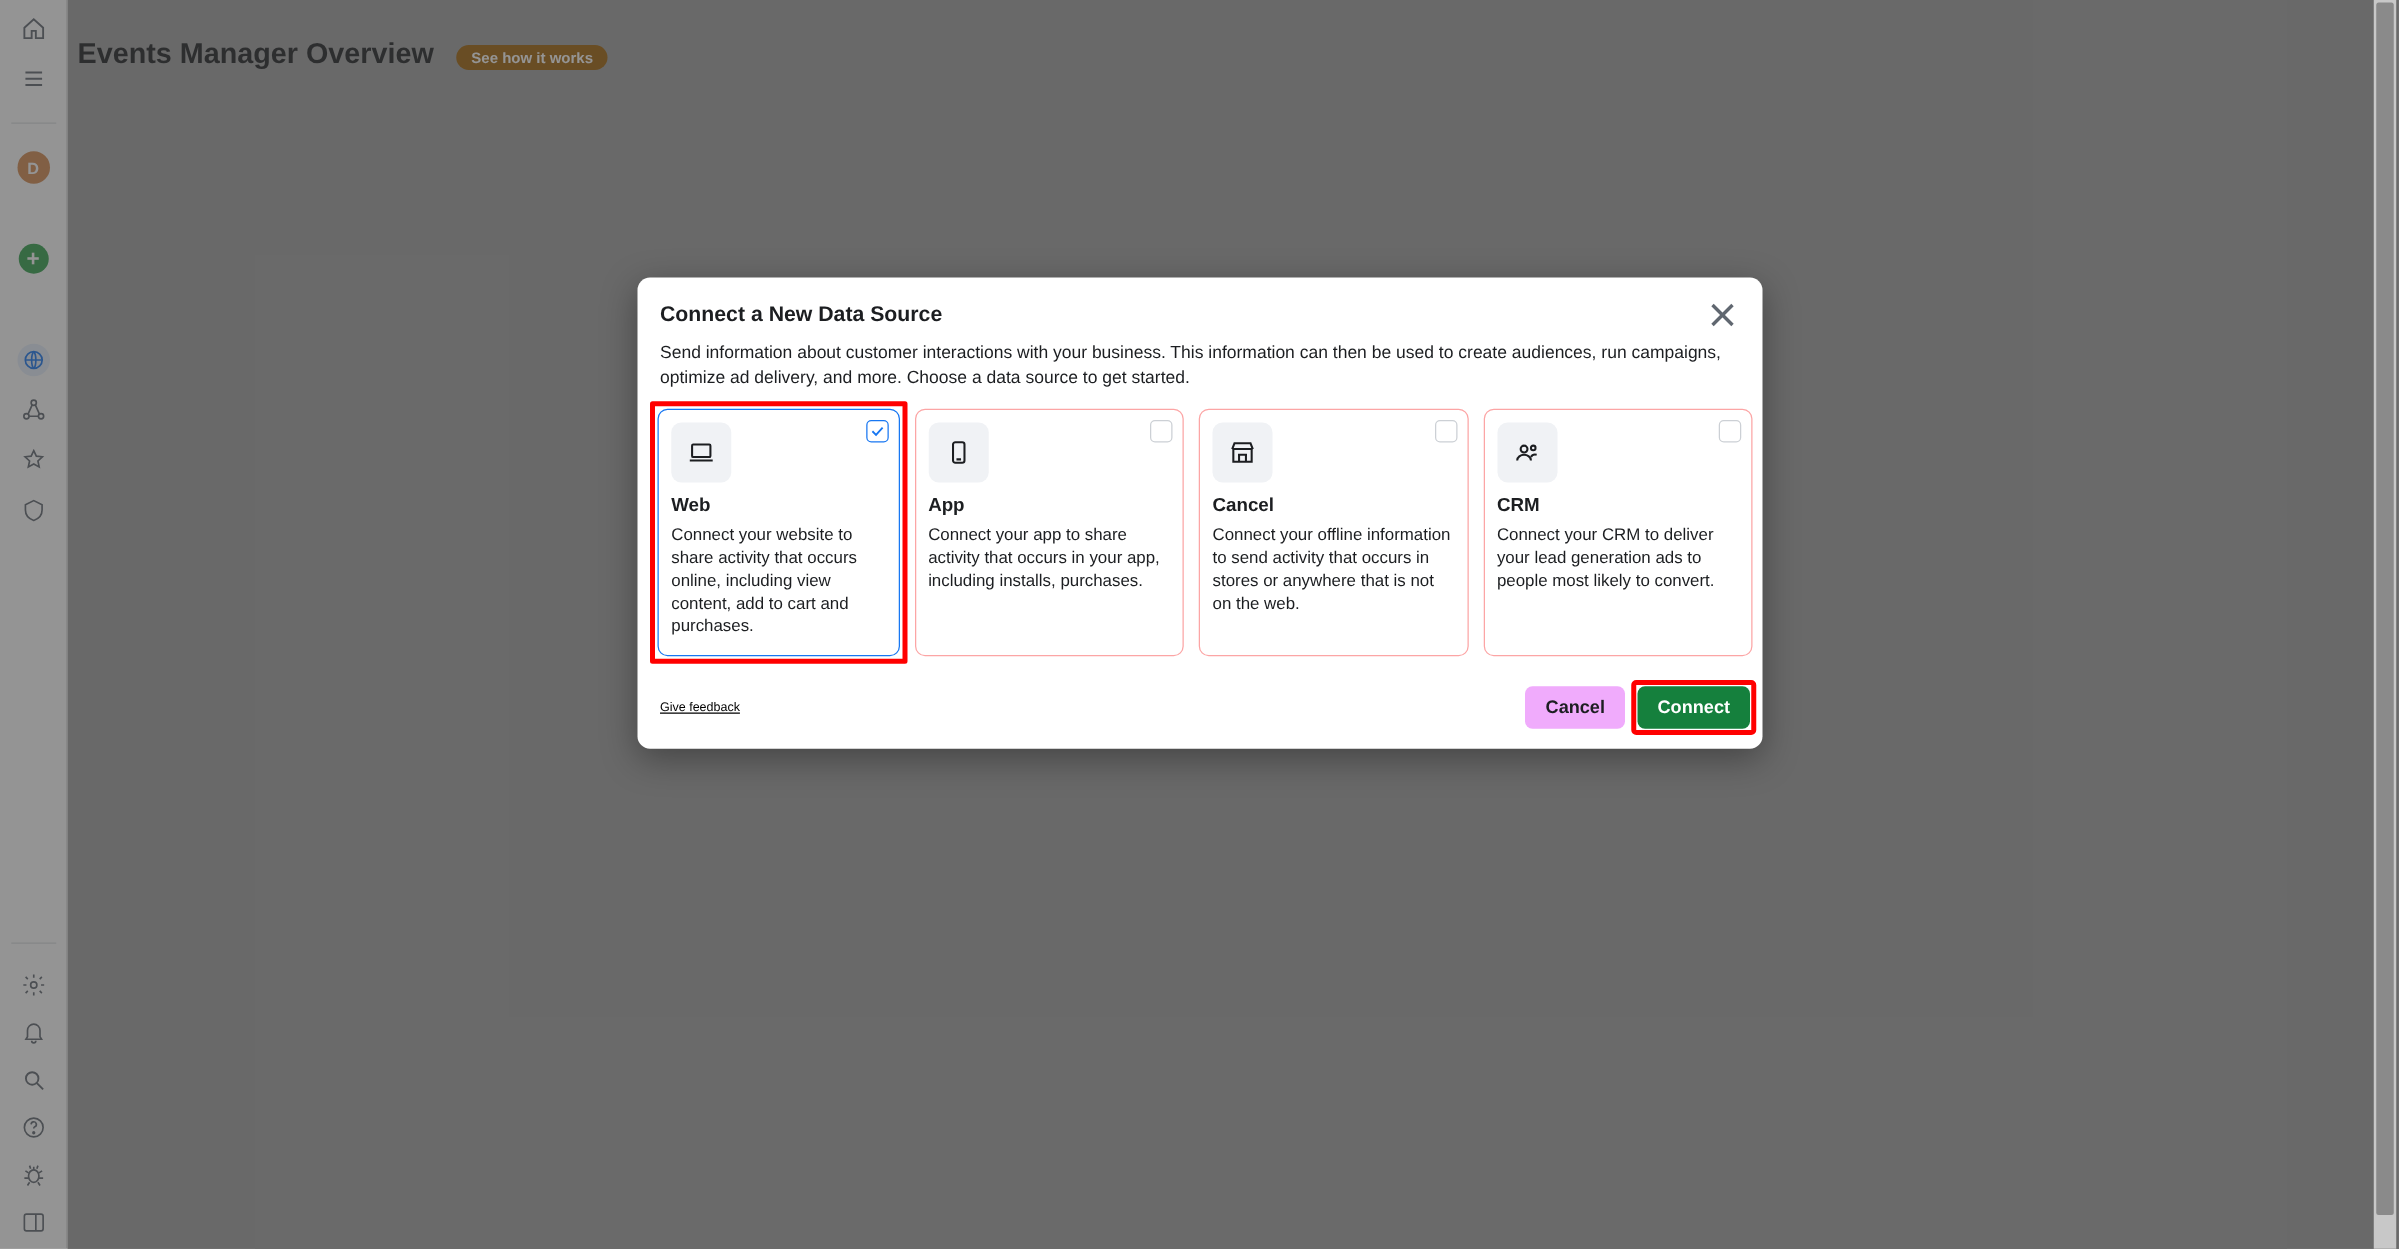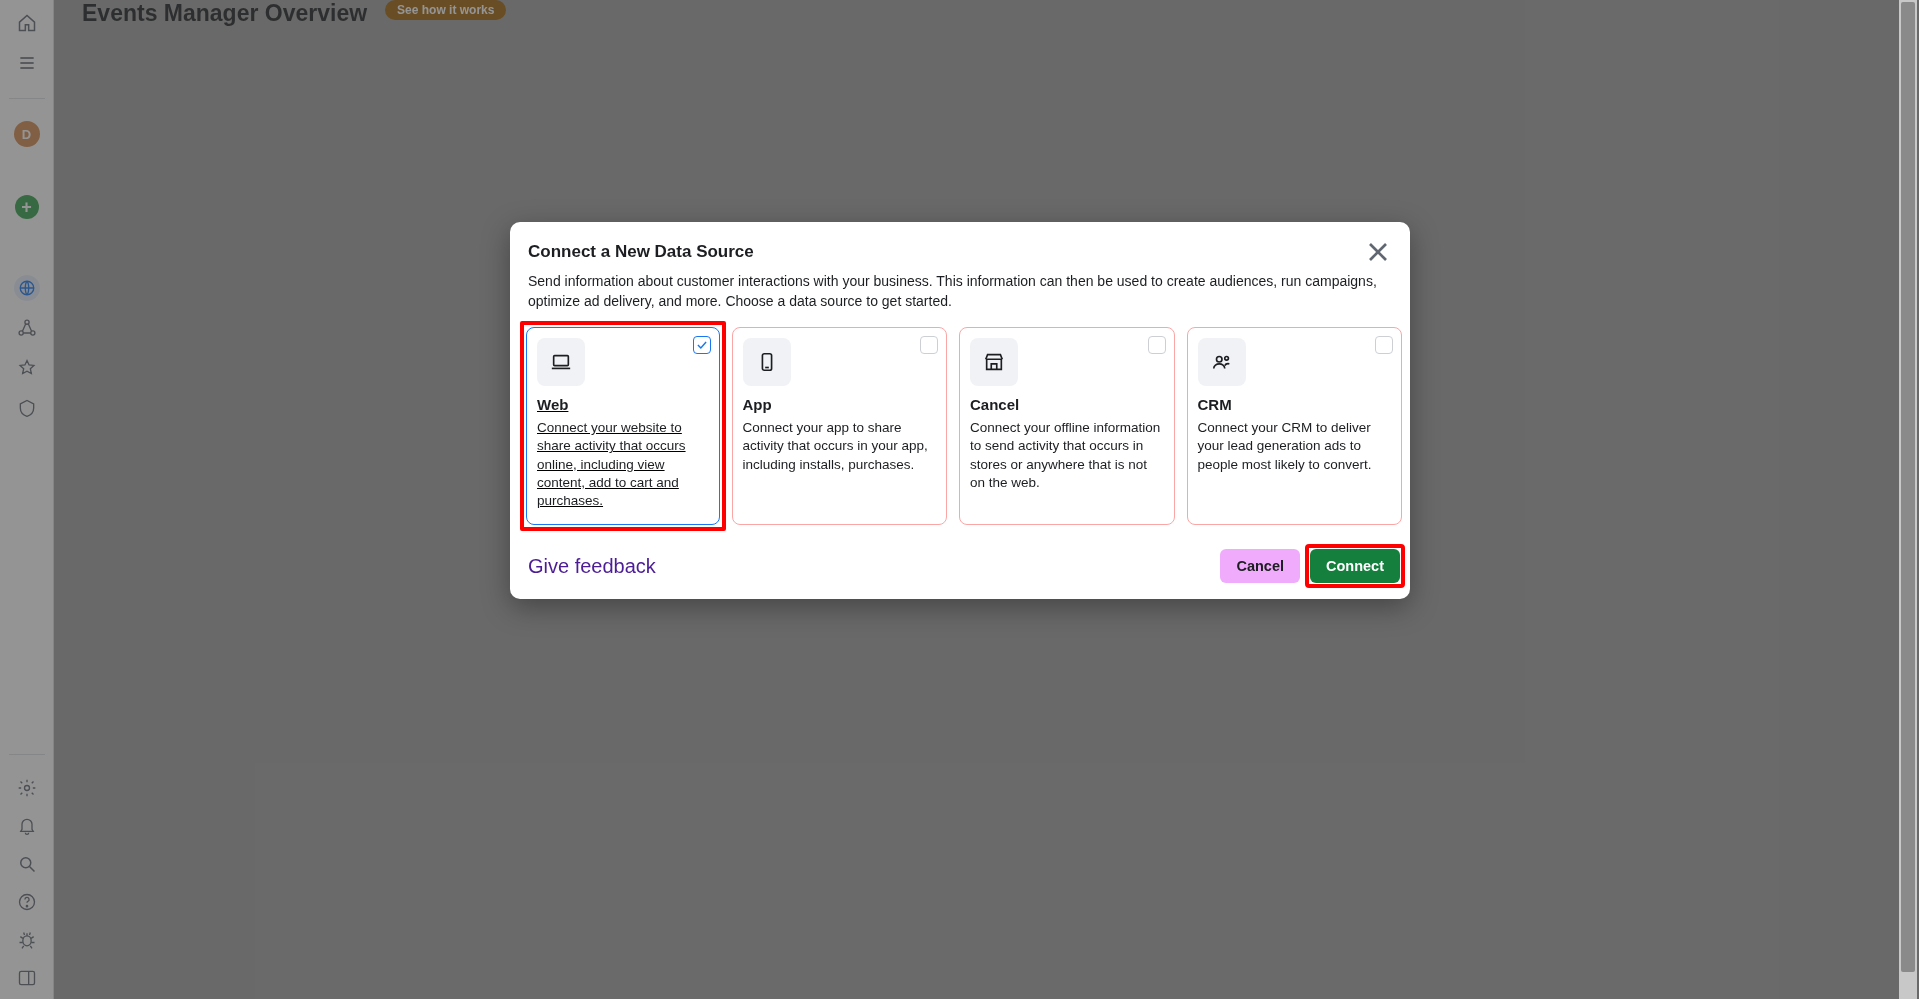--- a/index.html
+++ b/index.html
@@ -29,21 +29,21 @@
     .avatar-d { width:26px; height:26px; border-radius:50%; background:#d48a4f; color:#fff; font-size:13px; font-weight:600; display:flex; align-items:center; justify-content:center; }
     .add-btn { width:24px; height:24px; border-radius:50%; background:#31a24c; color:#fff; display:flex; align-items:center; justify-content:center; font-size:18px; font-weight:700; }
     .globe-btn { width:26px; height:26px; border-radius:50%; background:#e7f0fd; display:flex; align-items:center; justify-content:center; }
     .globe-btn svg { width:18px; height:18px; color:#1877f2; }
     .sidebar-sep { width:36px; height:1px; background:#dddfe2; margin:8px 0; }
 
     .page-title-bar {
       position: absolute;
       left: 54px; top: 0; right: 0;
       height: 56px;
-      display: flex; align-items: flex-start; padding-left: 28px;
+      display: flex; align-items: flex-end; padding-left: 8px;
       gap: 18px;
     }
     .page-title { font-size: 23px; font-weight: 700; color:#1c1e21; }
     .pill-link { background:#a16207; color:#fff; font-size:12px; font-weight:700; padding:3px 12px; border-radius:12px; cursor:pointer; }
 
     .overlay { position:absolute; inset:0; background:rgba(60,60,60,0.55); }
 
     .modal {
       position: absolute;
       left: 510px; top: 222px;
@@ -66,25 +66,25 @@
     .card-ic { width:48px; height:48px; border-radius:8px; background:#f0f2f5; display:flex; align-items:center; justify-content:center; margin-bottom:10px; }
     .card-ic svg { width:22px; height:22px; color:#1c1e21; }
     .card-chk { position:absolute; top:8px; right:8px; width:18px; height:18px; border:1.5px solid #ccd0d5; border-radius:4px; display:flex; align-items:center; justify-content:center; background:#fff; }
     .card.selected .card-chk { border-color:#1877f2; color:#1877f2; }
     .card-chk svg { width:14px; height:14px; display:none; }
     .card.selected .card-chk svg { display:block; }
     .card-title { font-size:15px; font-weight:700; margin-bottom:6px; color:#1c1e21; }
     .card-desc { font-size:13.5px; line-height:1.35; color:#1c1e21; }
 
     .highlight-card-wrap { position:relative; flex:1; }
-    .highlight-card-wrap .card { width:100%; height:100%;text-decoration:underline; }
+    .highlight-card-wrap .card { width:100%; height:100%; }
     .red-box-card { position:absolute; inset:-6px; border:4px solid #ff0000; border-radius:2px; pointer-events:none; }
 
     .modal-footer { display:flex; align-items:center; margin-top:24px; padding:0 2px; }
-    .feedback-link { color:#4c1d95; font-size:20px; cursor:pointer; }
+    .feedback-link { color:#000000; text-decoration:underline; font-size:10px; cursor:pointer; }
     .footer-spacer { flex:1; }
     .btn { font-size:14.5px; font-weight:600; padding:9px 16px; border-radius:6px; cursor:pointer; border:none; }
     .btn-cancel { background:#f0abfc; color:#1c1e21; margin-right:10px; }
     .btn-primary { background:#15803d; color:#fff; position:relative; }
     .connect-wrap { position:relative; display:inline-block; }
     .red-box-btn { position:absolute; inset:-5px; border:4px solid #ff0000; border-radius:4px; pointer-events:none; }
 
     .scrollbar {
       position:absolute; right:2px; top:0; width:18px; height:100%;
       background:#c8c8c8;

